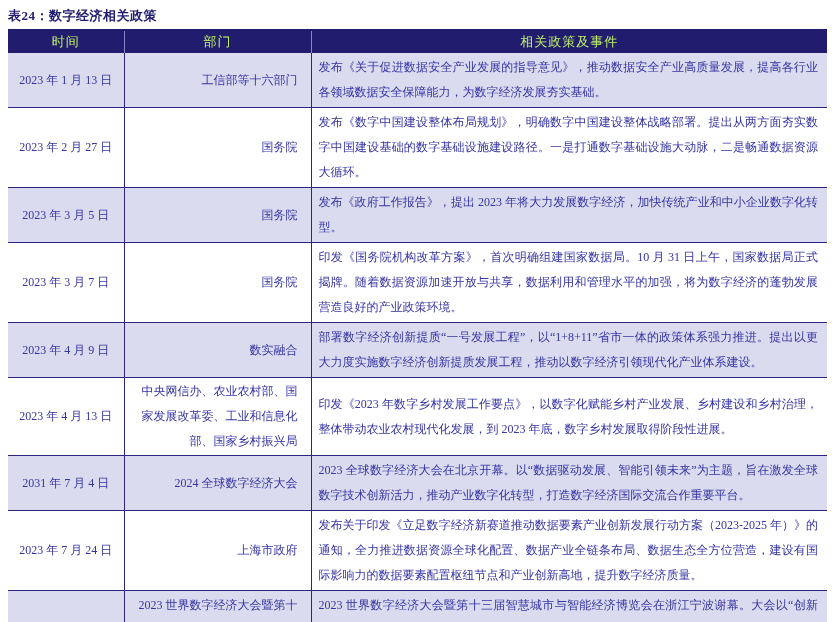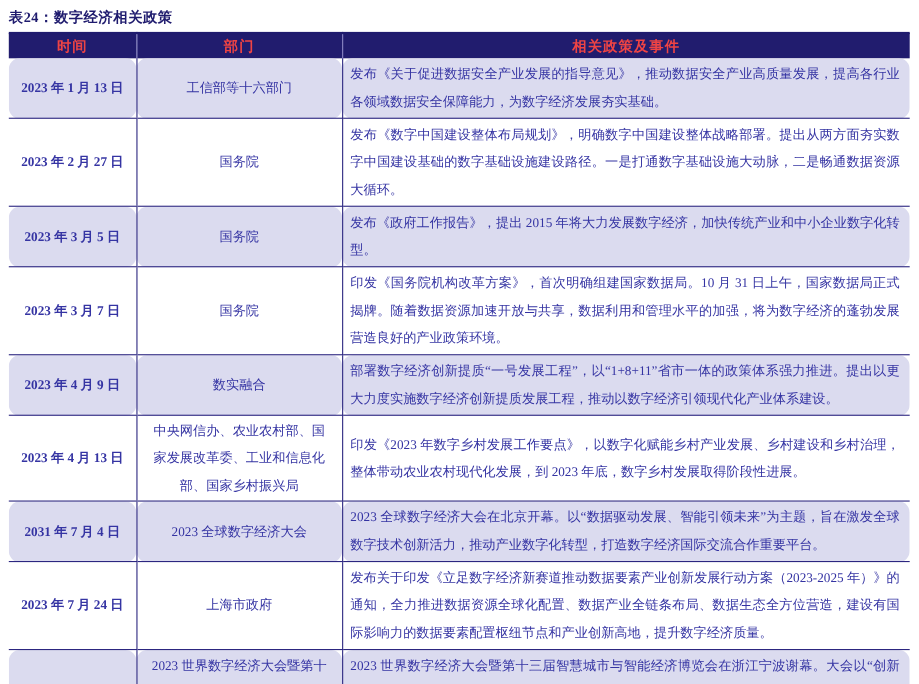--- a/index.html
+++ b/index.html
@@ -30,45 +30,44 @@
     margin-left: 8px;
     border-collapse: collapse;
     table-layout: fixed;
     border-top: 2px solid var(--dark);
     border-bottom: 2px solid var(--dark);
   }
   col.c-date { width: 116px; }
   col.c-dept { width: 187px; }
   thead th {
     background: var(--header-bg);
-    color: #ef4444;
+    color: #bef264;
     font-size: 13px;
-    font-weight: bold;
+    font-weight: normal;
     height: 23px;
     padding: 2px 0;
     text-align: center;
     letter-spacing: 1px;
     border-top: 1px solid #ffffff;
   }
   thead th + th { border-left: 1px solid var(--headersep); }
   tbody td {
     font-size: 12px;
     color: var(--text);
     line-height: 25px;
     padding: 1px 4px;
     vertical-align: middle;
     border-bottom: 1px solid var(--rowline);
-    border-radius: 10px;
   }
   tbody tr:nth-child(odd) { background: var(--lav); }
   tbody tr:nth-child(even) { background: #ffffff; }
   tbody tr:last-child td { border-bottom: none; }
-  td.date { text-align: center; white-space: nowrap; padding: 1px 0; font-weight: bold; }
+  td.date { text-align: center; white-space: nowrap; padding: 1px 0; }
   td.dept {
-    text-align: center;
+    text-align: right;
     border-left: 1px solid var(--rowline);
     border-right: 1px solid var(--rowline);
     padding: 1px 13px;
   }
   td.policy { text-align: left; padding: 2px 9px 2px 7px; text-align: justify; }
 </style>
 </head>
 <body>
 
 <div class="page">
@@ -97,21 +96,21 @@
 
   <tr>
     <td class="date">2023 年 2 月 27 日</td>
     <td class="dept">国务院</td>
     <td class="policy">发布《数字中国建设整体布局规划》，明确数字中国建设整体战略部署。提出从两方面夯实数字中国建设基础的数字基础设施建设路径。一是打通数字基础设施大动脉，二是畅通数据资源大循环。</td>
   </tr>
 
   <tr>
     <td class="date">2023 年 3 月 5 日</td>
     <td class="dept">国务院</td>
-    <td class="policy">发布《政府工作报告》，提出 2015 年将大力发展数字经济，加快传统产业和中小企业数字化转型。</td>
+    <td class="policy">发布《政府工作报告》，提出 2023 年将大力发展数字经济，加快传统产业和中小企业数字化转型。</td>
   </tr>
 
   <tr>
     <td class="date">2023 年 3 月 7 日</td>
     <td class="dept">国务院</td>
     <td class="policy">印发《国务院机构改革方案》，首次明确组建国家数据局。10 月 31 日上午，国家数据局正式揭牌。随着数据资源加速开放与共享，数据利用和管理水平的加强，将为数字经济的蓬勃发展营造良好的产业政策环境。</td>
   </tr>
 
   <tr>
     <td class="date">2023 年 4 月 9 日</td>
@@ -120,21 +119,21 @@
   </tr>
 
   <tr>
     <td class="date">2023 年 4 月 13 日</td>
     <td class="dept">中央网信办、农业农村部、国家发展改革委、工业和信息化部、国家乡村振兴局</td>
     <td class="policy">印发《2023 年数字乡村发展工作要点》，以数字化赋能乡村产业发展、乡村建设和乡村治理，整体带动农业农村现代化发展，到 2023 年底，数字乡村发展取得阶段性进展。</td>
   </tr>
 
   <tr>
     <td class="date">2031 年 7 月 4 日</td>
-    <td class="dept">2023 全球数字经济大会</td>
+    <td class="dept">2024 全球数字经济大会</td>
     <td class="policy">2023 全球数字经济大会在北京开幕。以“数据驱动发展、智能引领未来”为主题，旨在激发全球数字技术创新活力，推动产业数字化转型，打造数字经济国际交流合作重要平台。</td>
   </tr>
 
   <tr>
     <td class="date">2023 年 7 月 24 日</td>
     <td class="dept">上海市政府</td>
     <td class="policy">发布关于印发《立足数字经济新赛道推动数据要素产业创新发展行动方案（2023-2025 年）》的通知，全力推进数据资源全球化配置、数据产业全链条布局、数据生态全方位营造，建设有国际影响力的数据要素配置枢纽节点和产业创新高地，提升数字经济质量。</td>
   </tr>
 
   <tr>

